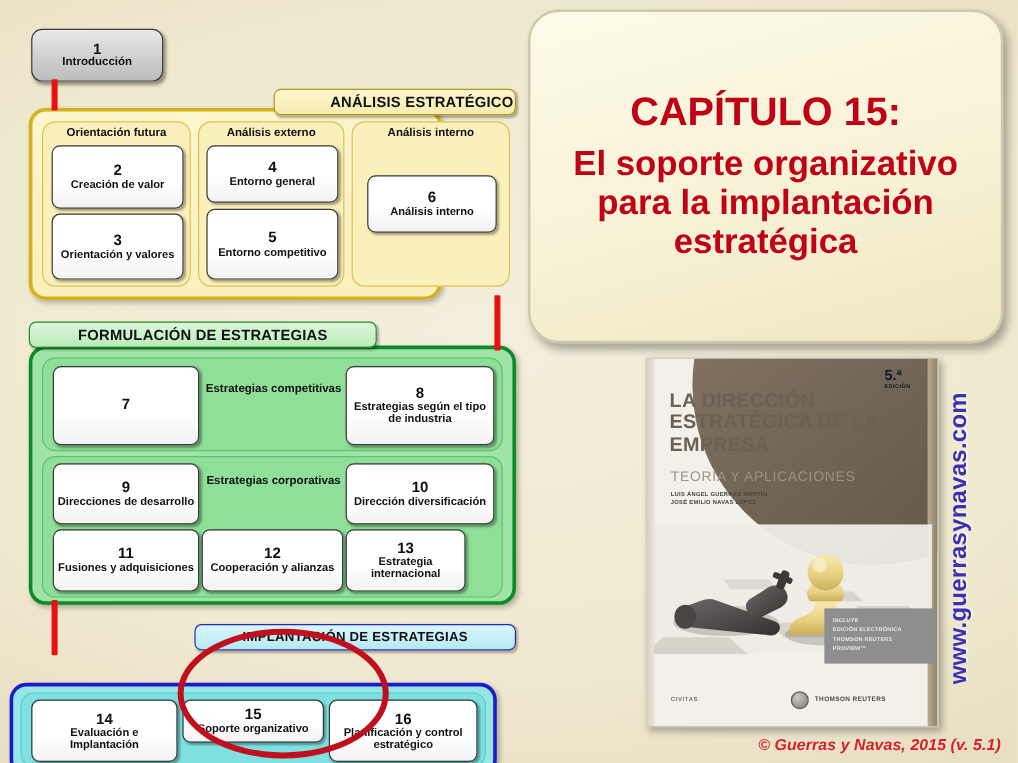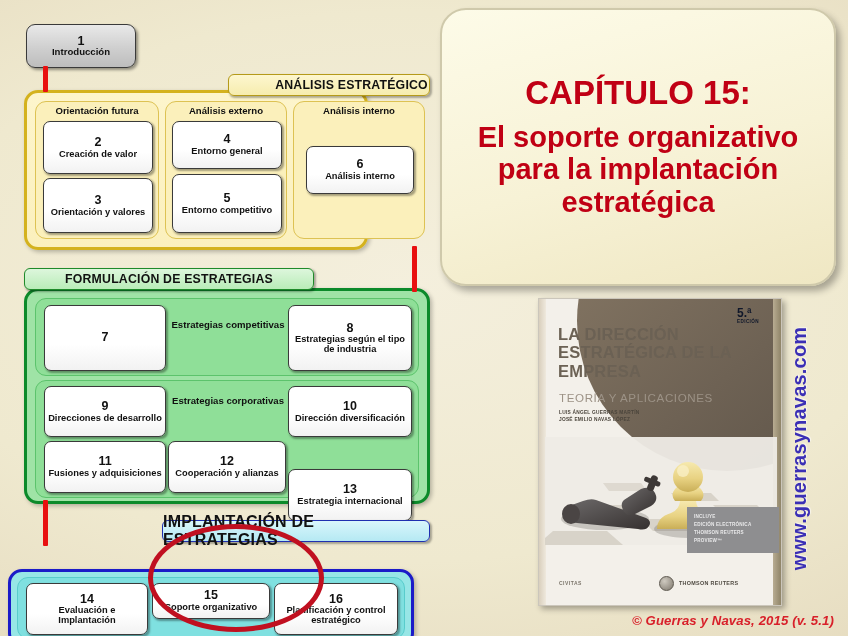--- a/index.html
+++ b/index.html
@@ -56,21 +56,21 @@
     display:flex;align-items:center;justify-content:center;
     font-weight:bold;letter-spacing:.2px;
     color:#111;border-radius:6px;
     box-shadow:1.5px 1.5px 2px rgba(0,0,0,.3);
     z-index:6;
   }
   #tagYellow{left:228px;top:74px;width:202px;height:22px;font-size:12.3px;
     background:linear-gradient(180deg,#fdf6cf 0%,#f6ecae 100%);border:1.6px solid #b59a1a;padding-left:45px;}
   #tagGreen{left:24px;top:268px;width:290px;height:22px;font-size:12.3px;
     background:linear-gradient(180deg,#ddf6dc 0%,#b9ecb8 100%);border:1.6px solid #1f8a2a;}
-  #tagBlue{left:162px;top:520px;width:268px;height:22px;font-size:16px;
+  #tagBlue{left:162px;top:520px;width:268px;height:22px;font-size:11px;
     background:linear-gradient(180deg,#d9f6fb 0%,#b5e9f3 100%);border:1.6px solid #1f2fb0;}
 
   
   .panel{position:absolute;box-sizing:border-box;border-radius:14px;}
 
   #panelYellow{
     left:24px;top:90px;width:344px;height:160px;
     background:linear-gradient(180deg,#fdf5cc 0%,#fbf0bd 100%);
     border:3px solid #d4b21e;
     box-shadow:2px 2px 4px rgba(0,0,0,.25);
@@ -282,21 +282,21 @@
           <div class="lbl">Dirección diversificación</div>
         </div>
         <div class="rbox chip" style="left:8px;top:60px;width:122px;height:52px;">
           <div class="num">11</div>
           <div class="lbl">Fusiones y adquisiciones</div>
         </div>
         <div class="rbox chip" style="left:132px;top:60px;width:118px;height:52px;">
           <div class="num">12</div>
           <div class="lbl">Cooperación y alianzas</div>
         </div>
-        <div class="rbox chip" style="left:252px;top:60px;width:124px;height:52px;margin-top:28px;">
+        <div class="rbox chip" style="left:252px;top:60px;width:100px;height:52px;">
           <div class="num">13</div>
           <div class="lbl">Estrategia internacional</div>
         </div>
       </div>
     </div>
 
     <div class="tag" id="tagBlue">IMPLANTACIÓN DE ESTRATEGIAS</div>
 
     <div class="panel" id="panelBlue">
       <div class="sub subB" style="left:6px;top:5px;width:388px;height:62px;">

